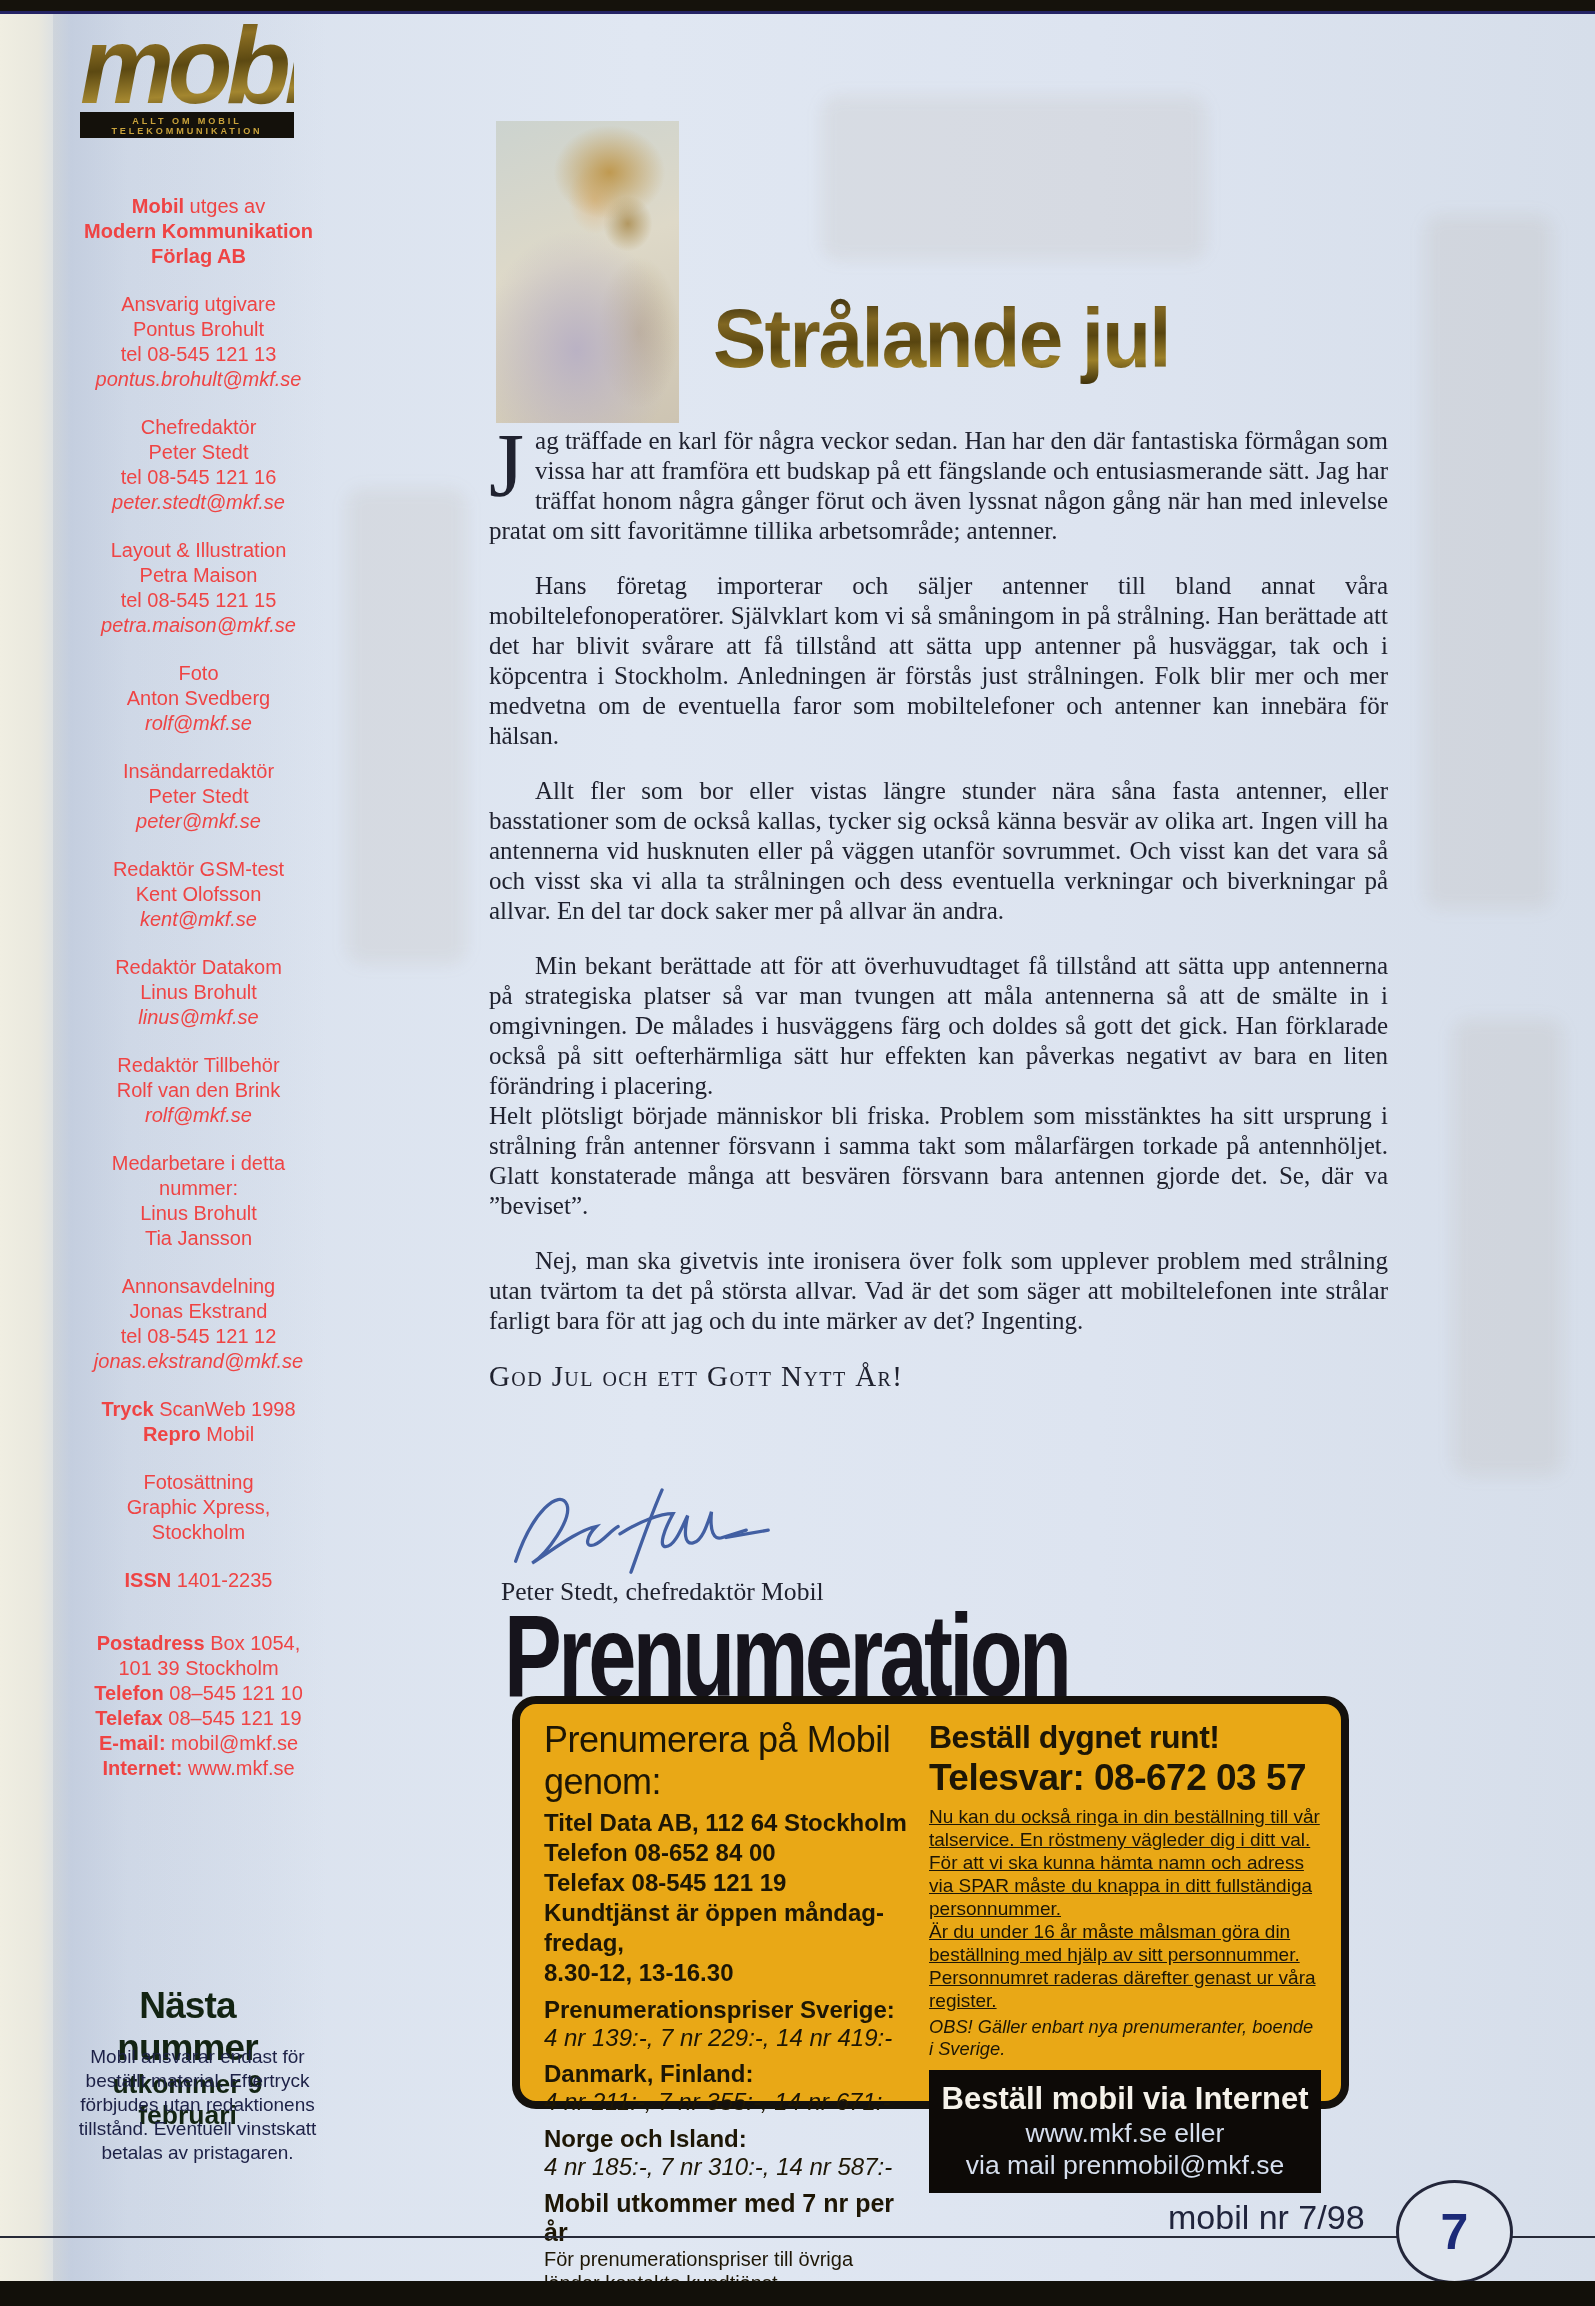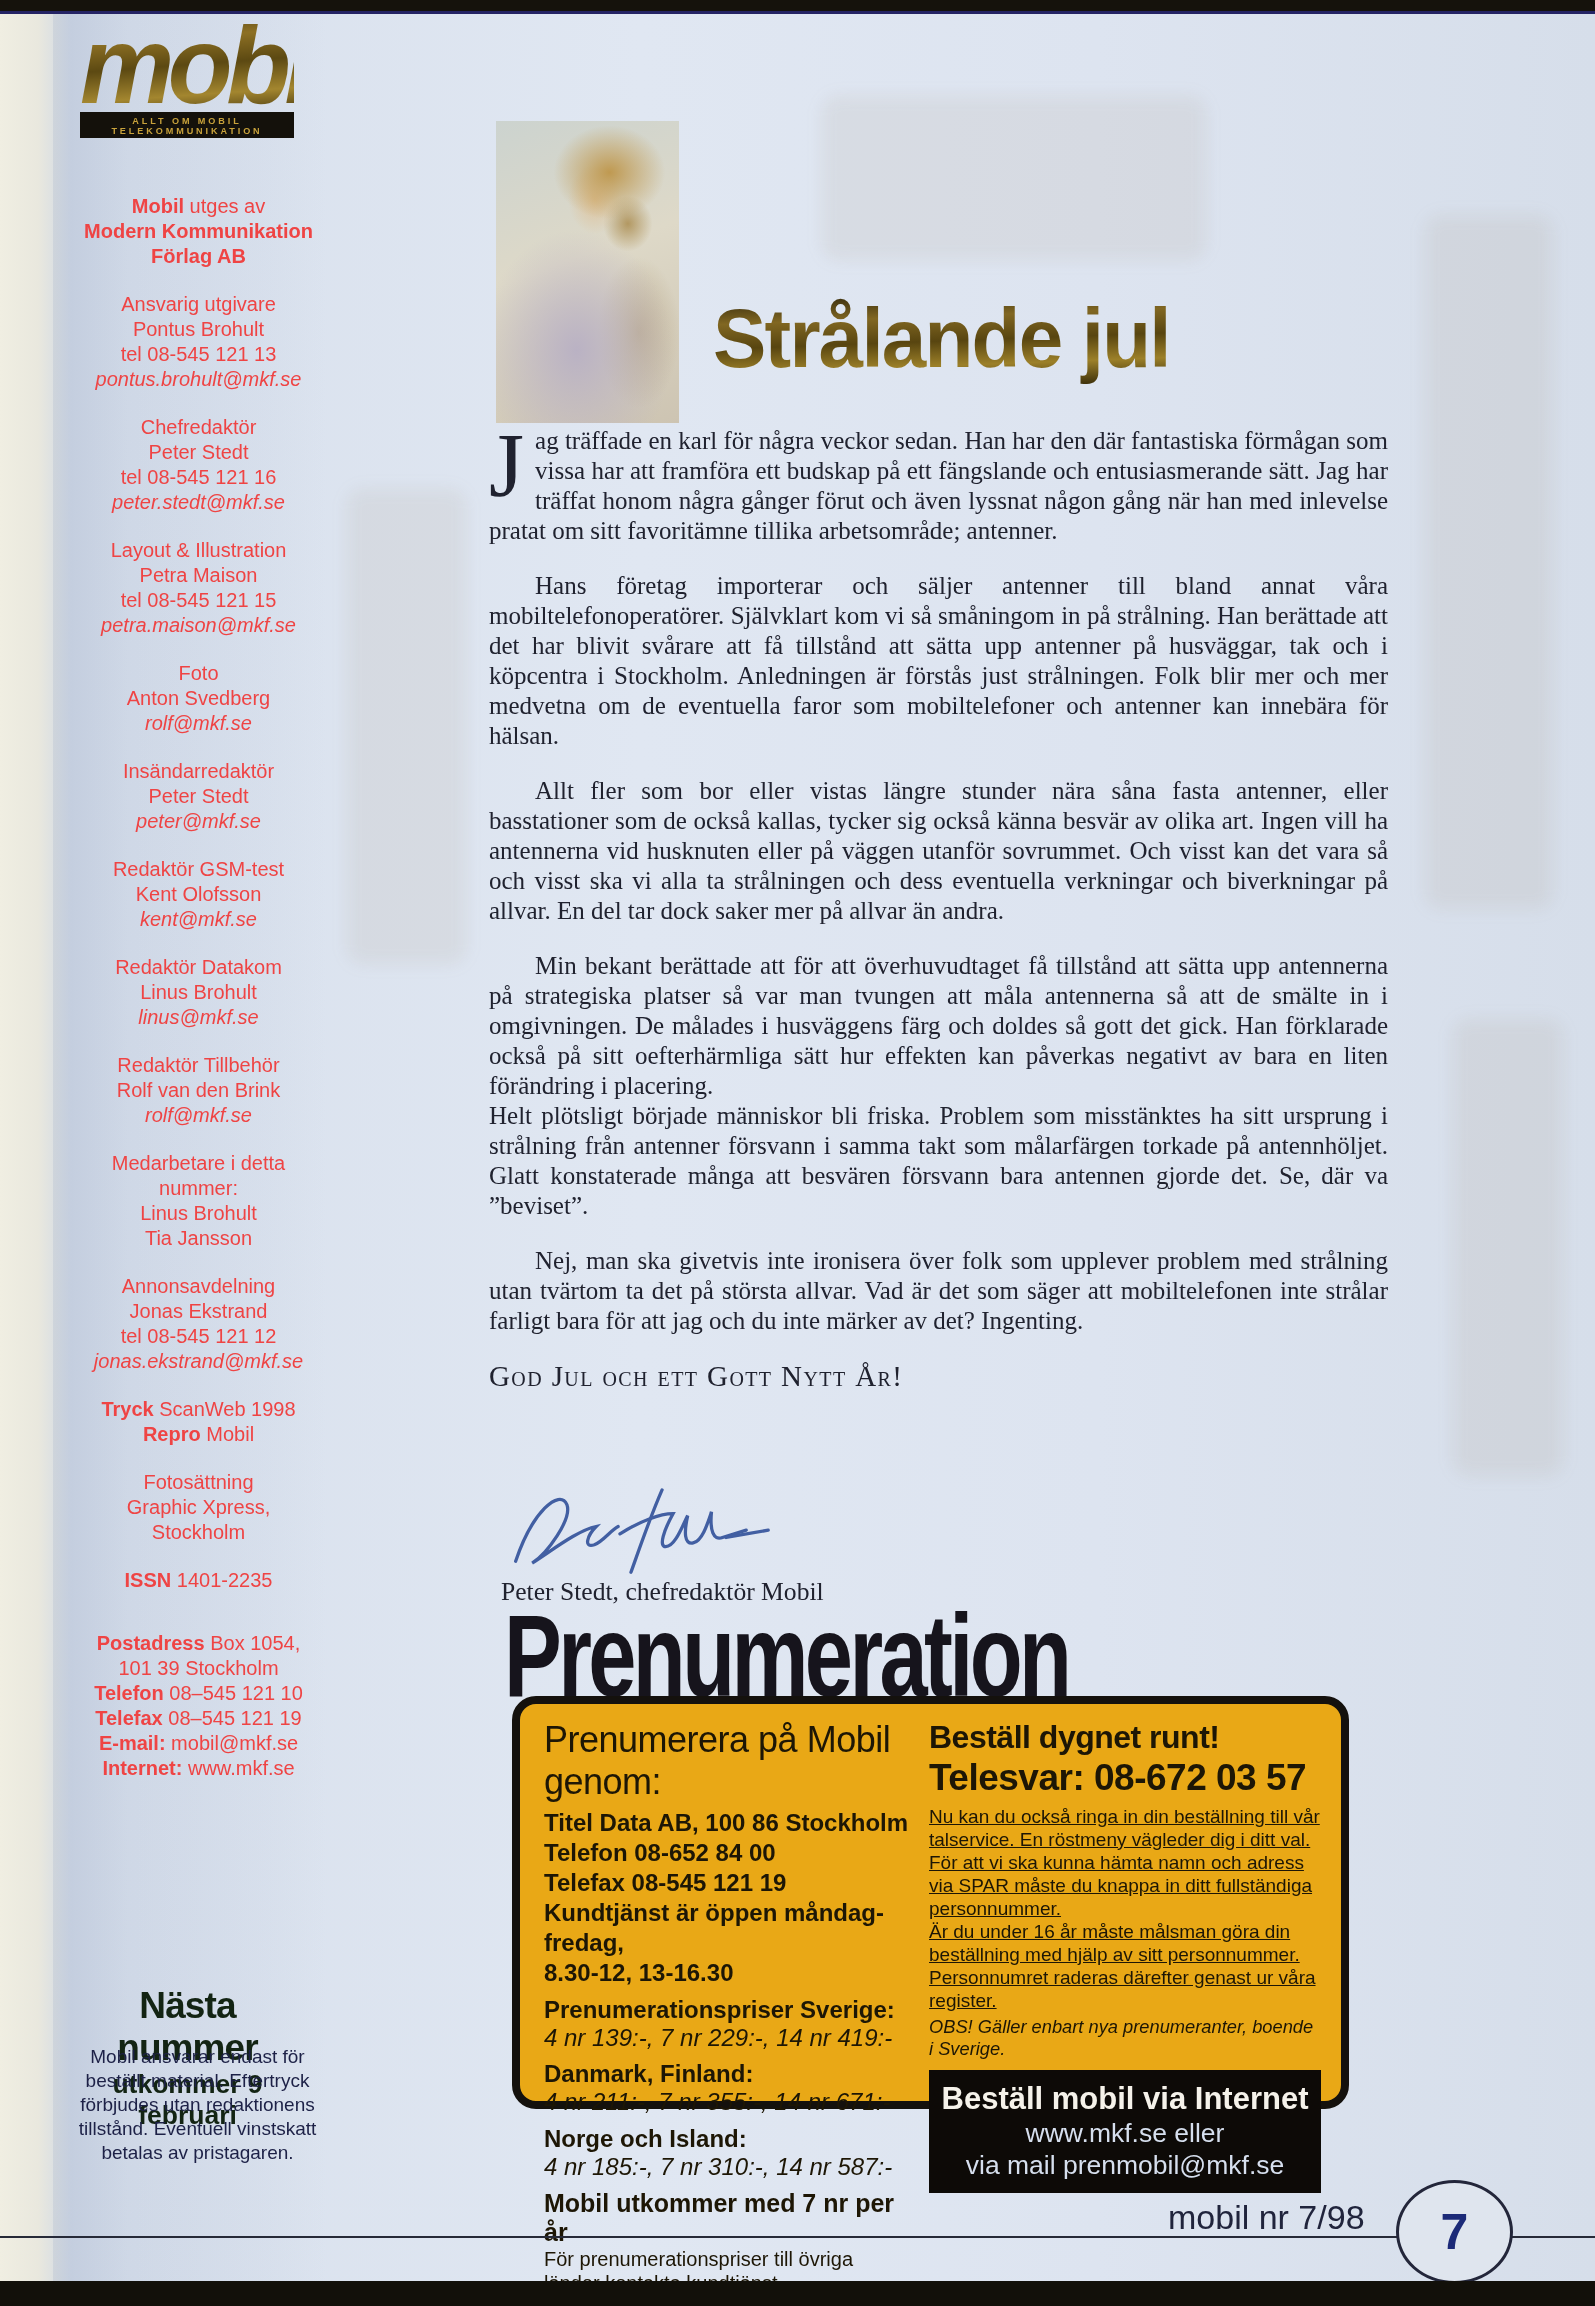--- a/index.html
+++ b/index.html
@@ -239,21 +239,21 @@
   </svg>
   <div class="sign-caption">Peter Stedt, chefredaktör Mobil</div>
 </div>
 
 <div class="sub-headline">Prenumeration</div>
 
 <div class="sub-box">
   <div class="sub-left">
     <div class="sl-head">Prenumerera på Mobil genom:</div>
     <div>
-        <div class="sl-line">Titel Data AB, 100 86 Stockholm</div>
+        <div class="sl-line">Titel Data AB, 112 64 Stockholm</div>
         <div class="sl-line">Telefon 08-652 84 00</div>
         <div class="sl-line">Telefax 08-545 121 19</div>
         <div class="sl-line">Kundtjänst är öppen måndag-fredag,</div>
         <div class="sl-line">8.30-12, 13-16.30</div>
       </div>
     <div>
         <div class="sl-label">Prenumerationspriser Sverige:</div>
         <div class="sl-price">4 nr 139:-, 7 nr 229:-, 14 nr 419:-</div>
         <div class="sl-label">Danmark, Finland:</div>
         <div class="sl-price">4 nr 211:-, 7 nr 355:-, 14 nr 671:-</div>

